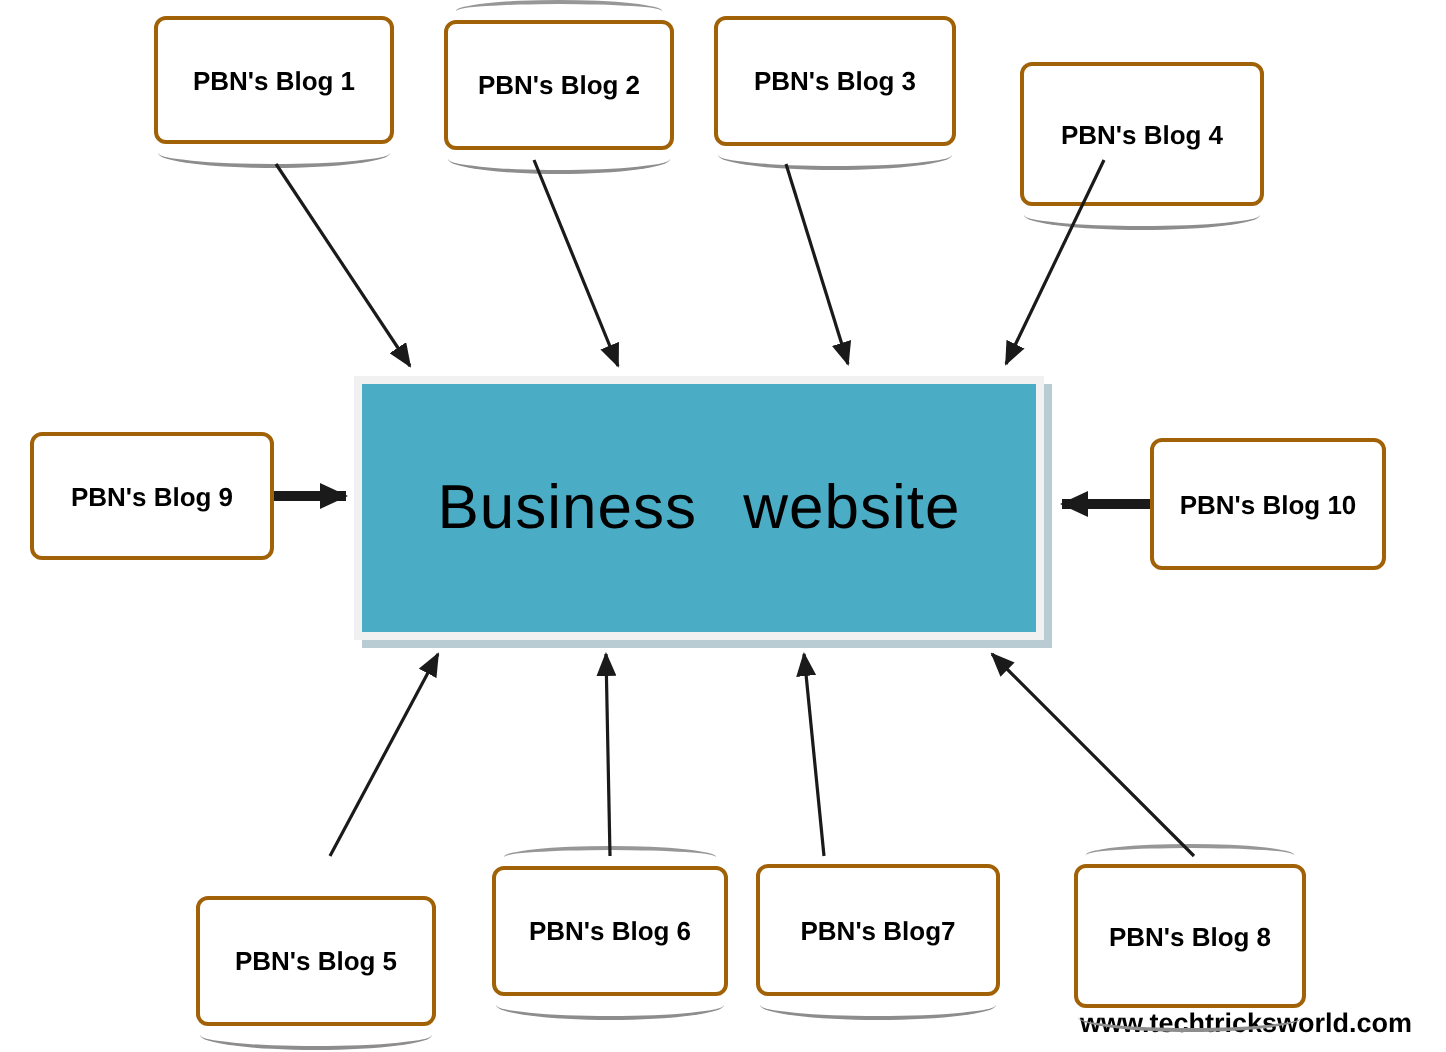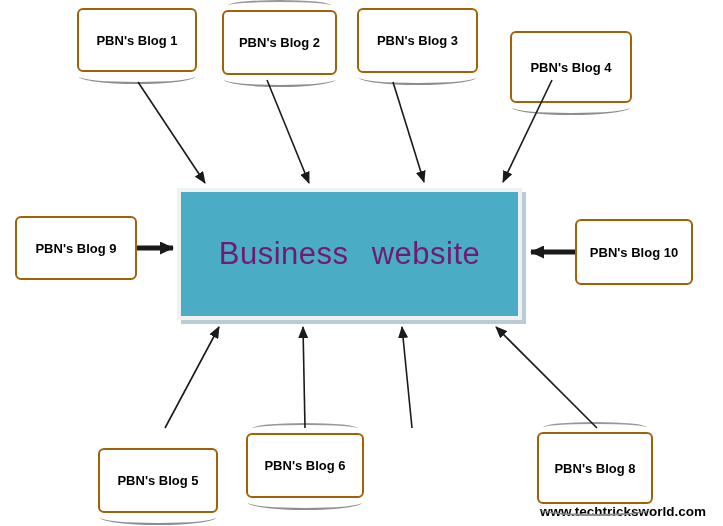--- a/index.html
+++ b/index.html
@@ -71,21 +71,21 @@
   }
   .center-inner {
     width: 100%; height: 100%;
     background: #4aacc5;
     display: flex;
     align-items: center;
     justify-content: center;
     font-size: 31px;
     letter-spacing: 0.5px;
     word-spacing: 14px;
-    color: #701a75;
+    color: #000000;
   }
 
   
   svg.arrows {
     position: absolute;
     left: 0; top: 0;
     width: 723px; height: 526px;
     z-index: 3;
     pointer-events: none;
   }
@@ -127,20 +127,24 @@
   </div>
   <div class="blog" id="blog-5">
     <span>PBN's Blog 5</span>
     <div class="arc-bottom"></div>
   </div>
   <div class="blog" id="blog-6">
     <span>PBN's Blog 6</span>
     <div class="arc-bottom"></div>
     <div class="arc-top"></div>
   </div>
+  <div class="blog" id="blog-7">
+    <span>PBN's Blog7</span>
+    <div class="arc-bottom"></div>
+  </div>
   <div class="blog" id="blog-8">
     <span>PBN's Blog 8</span>
     <div class="arc-bottom"></div>
     <div class="arc-top"></div>
   </div>
   <div class="blog" id="blog-9">
     <span>PBN's Blog 9</span>
   </div>
   <div class="blog" id="blog-10">
     <span>PBN's Blog 10</span>

